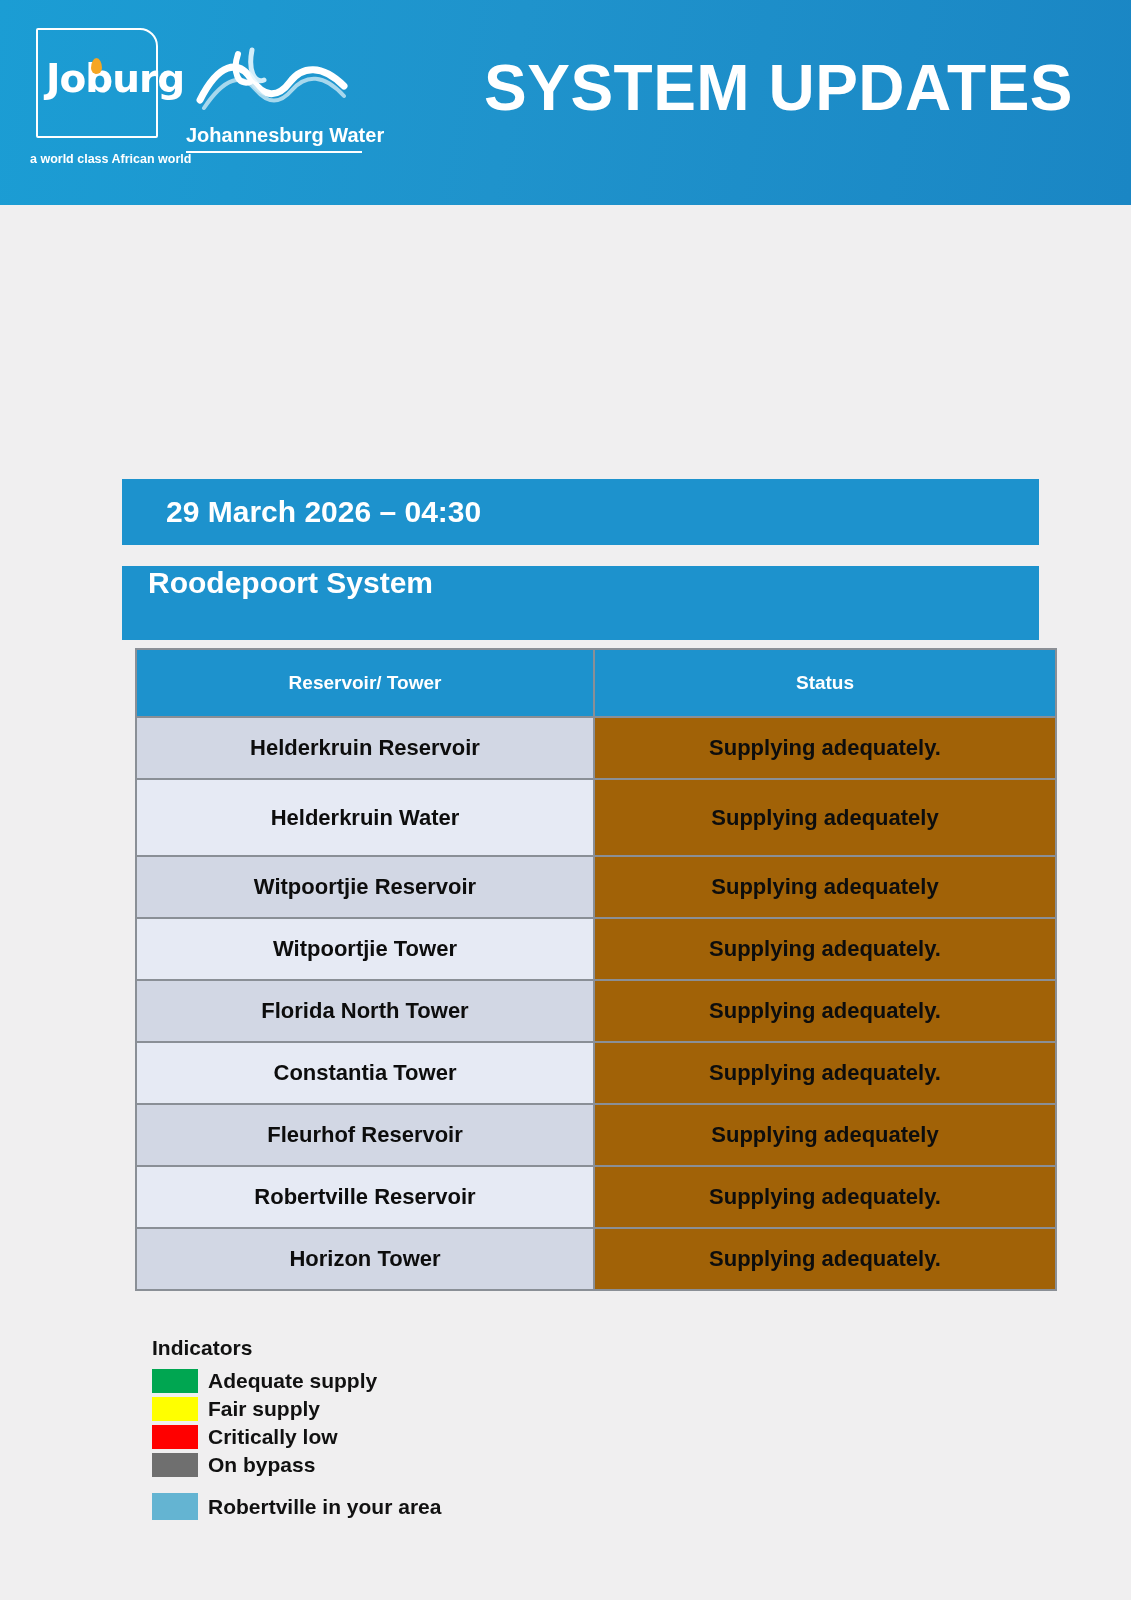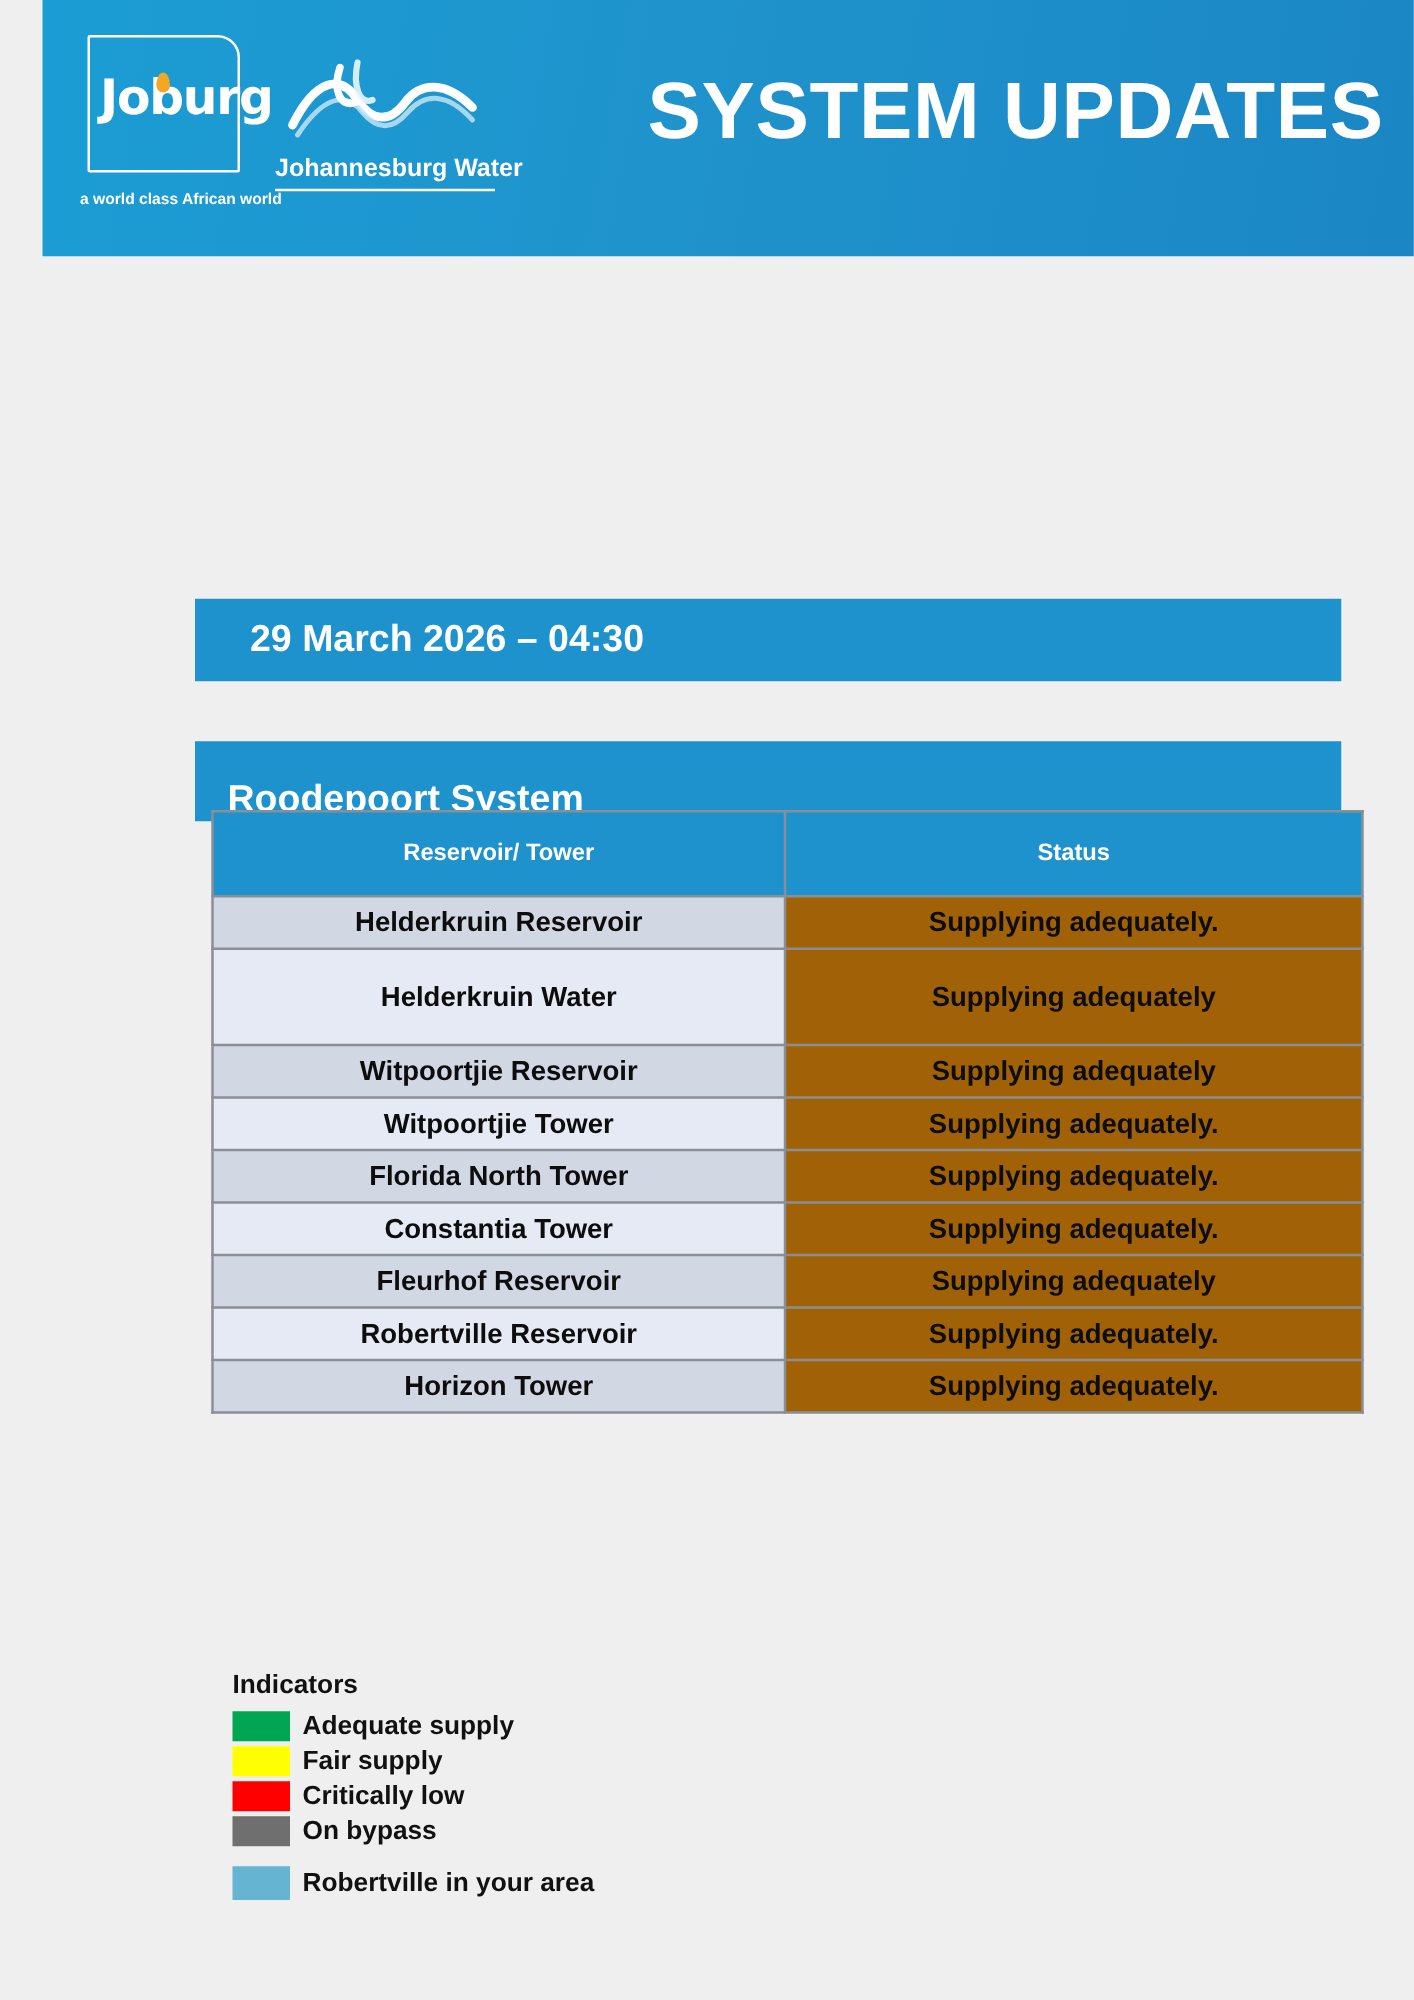--- a/index.html
+++ b/index.html
@@ -8,21 +8,20 @@
     height: 1600px;
     font-family: "Liberation Sans", sans-serif;
     background: #f0eff0;
     overflow: hidden;
   }
   .page {
     position: relative;
     width: 1131px;
     height: 1600px;
     background: #f0eff0;
-    padding-left: 34px;
   }
 
   
   .header {
     position: relative;
     width: 1131px;
     height: 205px;
     background: linear-gradient(100deg, #1b9dd4 0%, #1f93cc 45%, #1a86c4 100%);
     overflow: hidden;
   }
@@ -132,26 +131,25 @@
     color: #ffffff;
     font-size: 30px;
     font-weight: bold;
   }
 
   .system-bar {
     position: absolute;
     left: 122px;
     top: 361px;
     width: 917px;
-    height: 64px;
+    height: 74px;
     background: #1d92cd;
     display: flex;
-    align-items: flex-end;
+    align-items: flex-start;
     padding-left: 26px;
-    margin-top: 27px;
   }
   .system-bar span {
     color: #ffffff;
     font-size: 30px;
     font-weight: bold;
   }
 
   table.status-table {
     position: absolute;
     left: 135px;
@@ -178,21 +176,21 @@
     font-size: 22px;
     font-weight: bold;
     color: #0d0d0d;
     padding: 6px 4px;
   }
   td.name-odd { background: #d2d7e4; }
   td.name-even { background: #e6eaf4; }
   td.status-green { background: #a16207; }
 
   tr.h-tall td { height: 77px; }
-  tr.h-short td { height: 42px; }
+  tr.h-short td { height: 62px; }
 
   
   .indicators {
     position: absolute;
     left: 152px;
     top: 1131px;
     width: 500px;
   }
   .ind-title {
     font-size: 21px;

